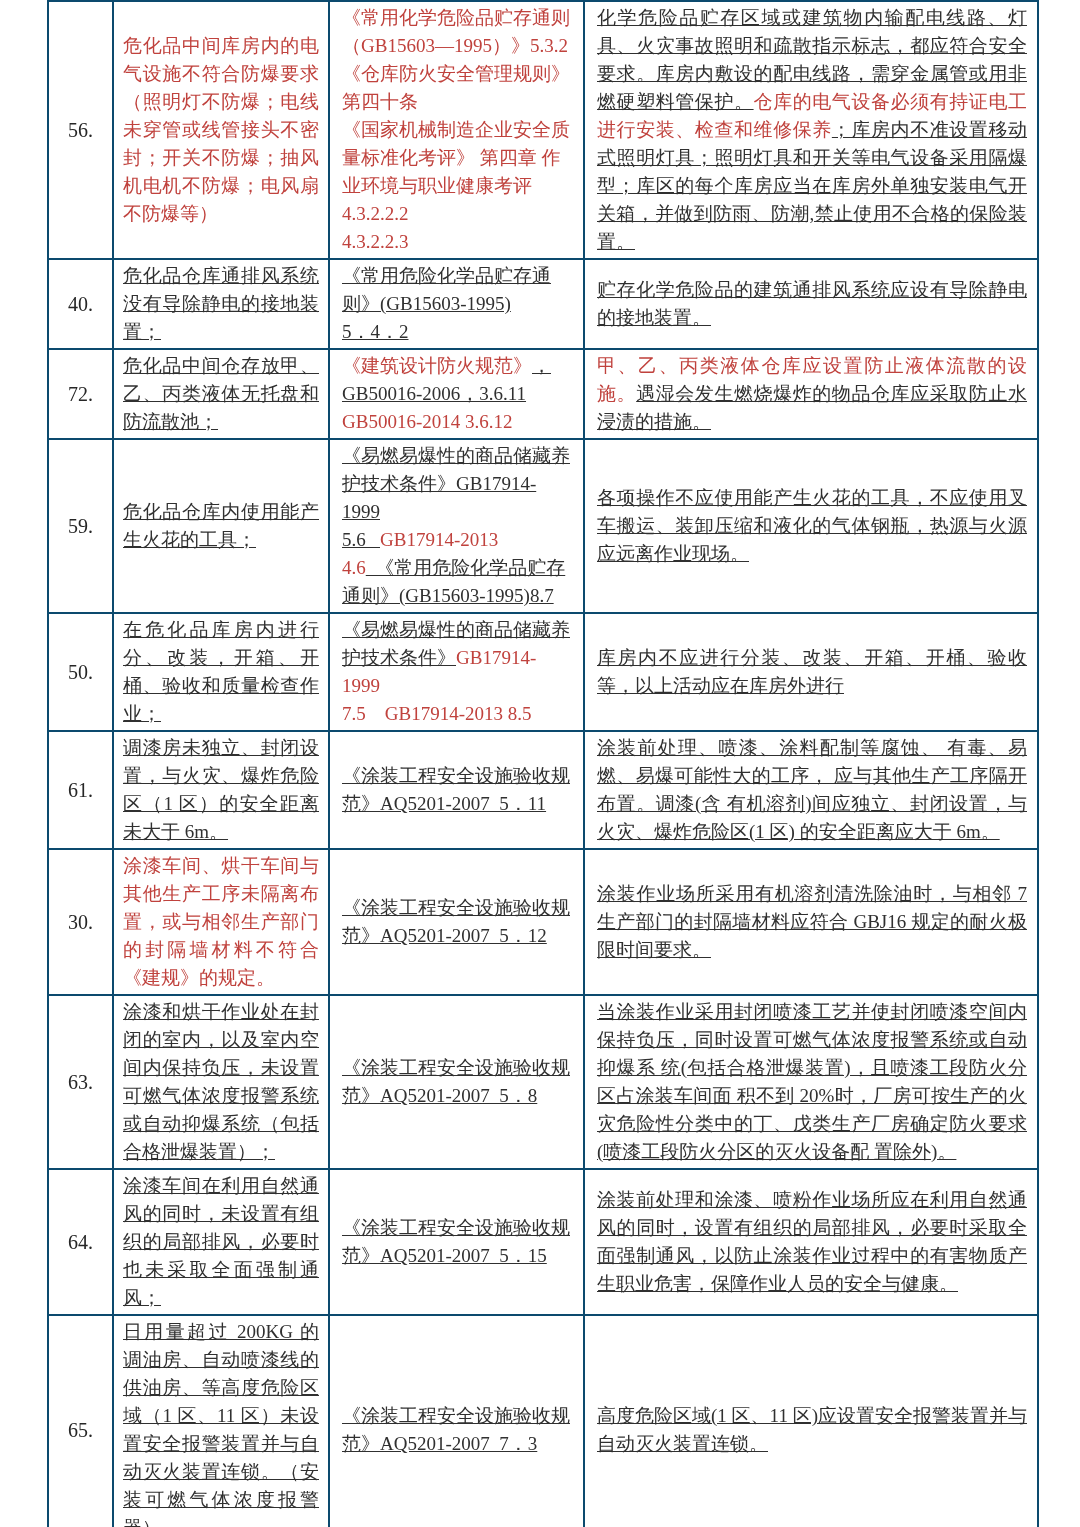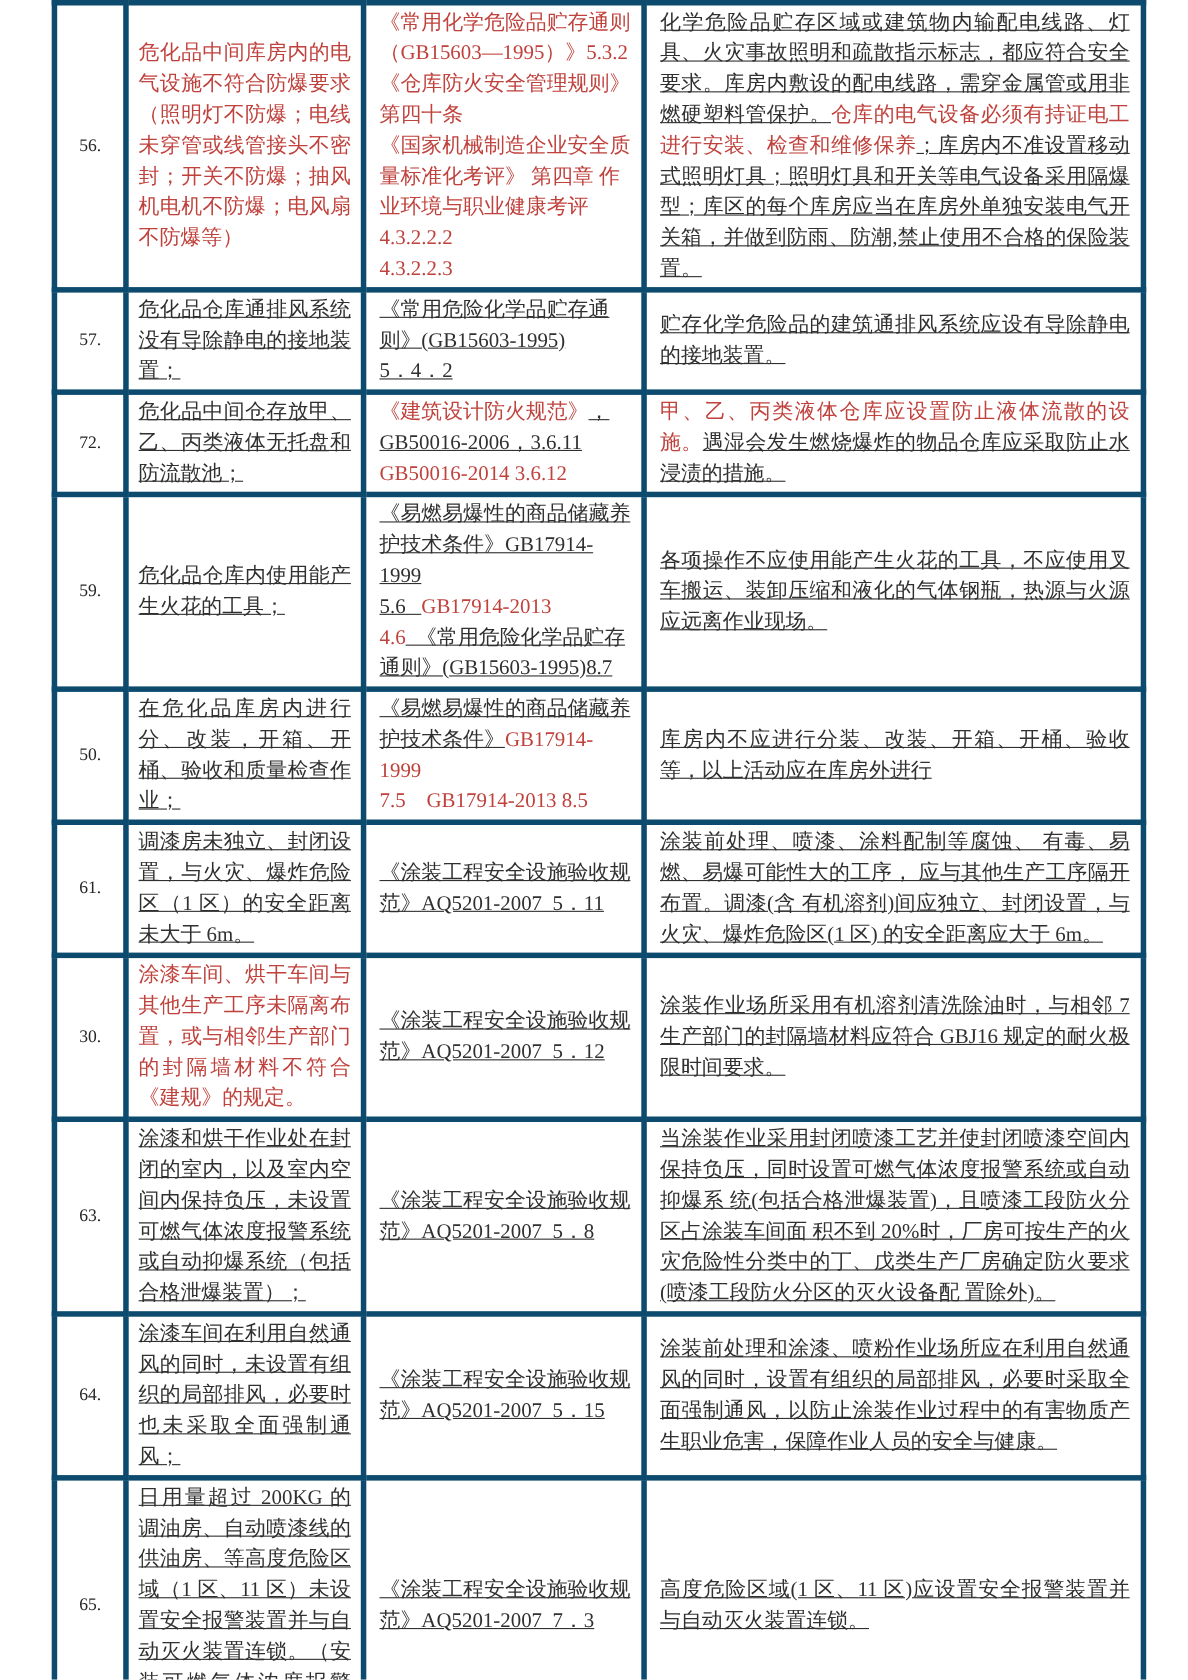--- a/index.html
+++ b/index.html
@@ -9,27 +9,27 @@
   }
   .page{
     position:relative;width:1080px;height:1527px;background:#ffffff;overflow:hidden;
   }
   table.audit{
     position:absolute;left:47px;top:0;width:990px;
     border-collapse:collapse;table-layout:fixed;
     border:2px solid #3c3c3c;
   }
   td{
-    border:5px solid #0c4a6e;
+    border:2px solid #0c4a6e;
     vertical-align:middle;
     font-size:19px;line-height:28px;color:#303030;
     word-break:break-word;
   }
   td.no{
-    text-align:center;font-size:16px;color:#262626;padding:0 2px;
+    text-align:center;font-size:20px;color:#262626;padding:0 2px;
   }
   td.issue{
     padding:2px 9px;text-align:justify;margin-left:25px;
   }
   td.reg{
     padding:2px 10px 2px 12px;text-align:left;white-space:pre-wrap;
   }
   td.req{
     padding:2px 10px 2px 12px;text-align:justify;
   }
@@ -48,21 +48,21 @@
       <col style="width:454px">
     </colgroup>
     <tbody>
         <tr style="height: 257px;">
           <td class="no">56.</td>
           <td class="issue"><span class="seg-red">危化品中间库房内的电气设施不符合防爆要求（照明灯不防爆；电线未穿管或线管接头不密封；开关不防爆；抽风机电机不防爆；电风扇不防爆等）</span></td>
           <td class="reg"><span class="seg-red">《常用化学危险品贮存通则（GB15603—1995）》5.3.2</span><br><span class="seg-red">《仓库防火安全管理规则》</span><br><span class="seg-red">第四十条</span><br><span class="seg-red">《国家机械制造企业安全质量标准化考评》 第四章 作业环境与职业健康考评</span><br><span class="seg-red">4.3.2.2.2</span><br><span class="seg-red">4.3.2.2.3</span></td>
           <td class="req"><span class="seg-black">化学危险品贮存区域或建筑物内输配电线路、灯具、火灾事故照明和疏散指示标志，都应符合安全要求。库房内敷设的配电线路，需穿金属管或用非燃硬塑料管保护。</span><span class="seg-red">仓库的电气设备必须有持证电工进行安装、检查和维修保养</span><span class="seg-black">；库房内不准设置移动式照明灯具；照明灯具和开关等电气设备采用隔爆型；库区的每个库房应当在库房外单独安装电气开关箱，并做到防雨、防潮,禁止使用不合格的保险装置。</span></td>
         </tr>
         <tr style="height: 86px;">
-          <td class="no">57.</td>
+          <td class="no">40.</td>
           <td class="issue"><span class="seg-black">危化品仓库通排风系统没有导除静电的接地装置；</span></td>
           <td class="reg"><span class="seg-black">《常用危险化学品贮存通则》(GB15603-1995)</span><br><span class="seg-black">5．4．2</span></td>
           <td class="req"><span class="seg-black">贮存化学危险品的建筑通排风系统应设有导除静电的接地装置。</span></td>
         </tr>
         <tr style="height: 87px;">
           <td class="no">72.</td>
           <td class="issue"><span class="seg-black">危化品中间仓存放甲、乙、丙类液体无托盘和防流散池；</span></td>
           <td class="reg"><span class="seg-red">《建筑设计防火规范》</span><span class="seg-black">，</span><br><span class="seg-black">GB50016-2006，3.6.11</span><br><span class="seg-red">GB50016-2014 3.6.12</span></td>
           <td class="req"><span class="seg-red">甲、乙、丙类液体仓库应设置防止液体流散的设施。</span><span class="seg-black">遇湿会发生燃烧爆炸的物品仓库应采取防止水浸渍的措施。</span></td>
         </tr>

